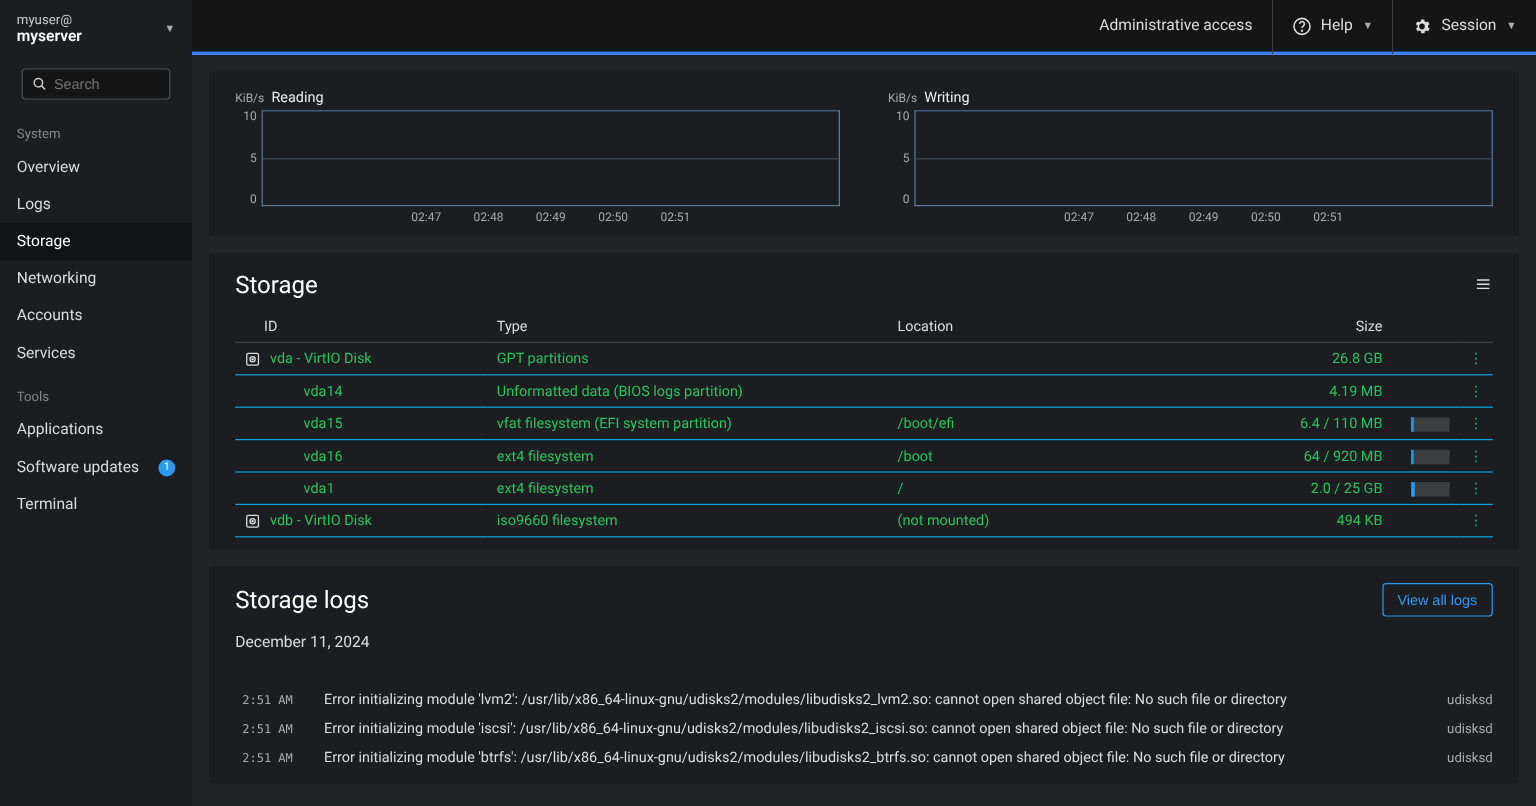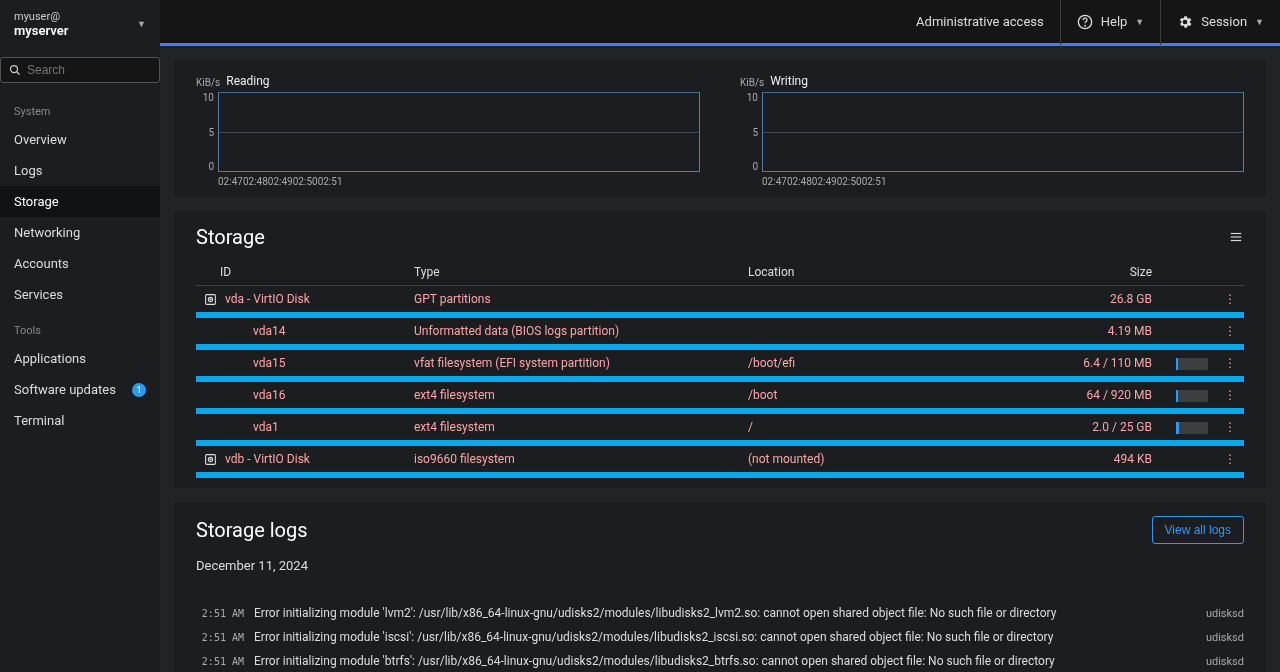--- a/index.html
+++ b/index.html
@@ -30,21 +30,21 @@
 .host-switcher {
   padding: 10px 14px;
   border-bottom: 1px solid rgba(0,0,0,0);
   display: flex;
   justify-content: space-between;
   align-items: center;
   cursor: pointer;
 }
 .host-switcher .user { font-size: 11px; color: #ccc; }
 .host-switcher .server { font-size: 13px; font-weight: 600; color: #fff; }
-.search-wrap { padding: 8px 0; }
+.search-wrap { padding: 8px 18px; }
 .search-field {
   background: #151515;
   border: 1px solid #4f5255;
   border-radius: 3px;
   height: 26px;
   display: flex;
   align-items: center;
   padding: 0 8px;
   color: #ccc;
   gap: 6px;
@@ -135,37 +135,37 @@
   flex: 1;
   border: 1px solid #5a7aa0;
   border-top-color: #4a6a90;
   position: relative;
 }
 .plot .gridline {
   position: absolute;
   left: 0; right: 0;
   border-top: 1px solid #3a4a5a;
 }
-.x-axis { display: flex; justify-content: flex-start; font-size: 10px; color: #aaa; padding-left: 22px; padding-top: 4px; }
+.x-axis { display: flex; justify-content: center; font-size: 10px; color: #aaa; padding-left: 22px; padding-top: 4px; gap: 27px; }
 .section-header { display: flex; justify-content: space-between; align-items: center; margin-bottom: 10px; }
 .section-title { font-size: 20px; font-weight: 400; }
 .hamburger { cursor: pointer; color: #ddd; }
 table.storage-table { width: 100%; border-collapse: collapse; font-size: 12px; }
 table.storage-table th {
   text-align: left;
   font-weight: 400;
   color: #ddd;
   padding: 6px 8px;
   border-bottom: 1px solid #3c3f42;
 }
 table.storage-table th.size-col { text-align: right; }
 table.storage-table td {
   padding: 6px 8px;
-  border-bottom: 6px solid #0ea5e9;
-  color: #fca5a5;
+  border-bottom: 1px solid #0ea5e9;
+  color: #22c55e;
   vertical-align: middle;
 }
 .id-cell { display: flex; align-items: center; gap: 8px; }
 .disk-icon { width: 13px; height: 13px; }
 .size-cell { text-align: right; white-space: nowrap; }
 .usage-bar {
   display: inline-block;
   width: 32px; height: 12px;
   background: #3c3f42;
   margin-left: 8px;
@@ -179,21 +179,21 @@
 .btn-outline {
   border: 1px solid #2b9af3;
   color: #2b9af3;
   background: transparent;
   padding: 6px 12px;
   border-radius: 3px;
   font-size: 12px;
   cursor: pointer;
 }
 .log-date { font-size: 13px; color: #ddd; margin: 14px 0 28px; }
-.log-row { display: flex; align-items: baseline; gap: 10px; padding: 5px 0; font-size: 12px; }
+.log-row { display: flex; align-items: baseline; gap: 26px; padding: 5px 0; font-size: 12px; }
 .log-time { color: #aaa; font-size: 10px; font-family: monospace; width: 48px; text-align: right; }
 .log-msg { flex: 1; color: #ddd; }
 .log-src { color: #aaa; font-size: 11px; }
 svg { display: block; }
 </style>
 </head>
 <body>
 
 <div class="topbar-accent"></div>
 

